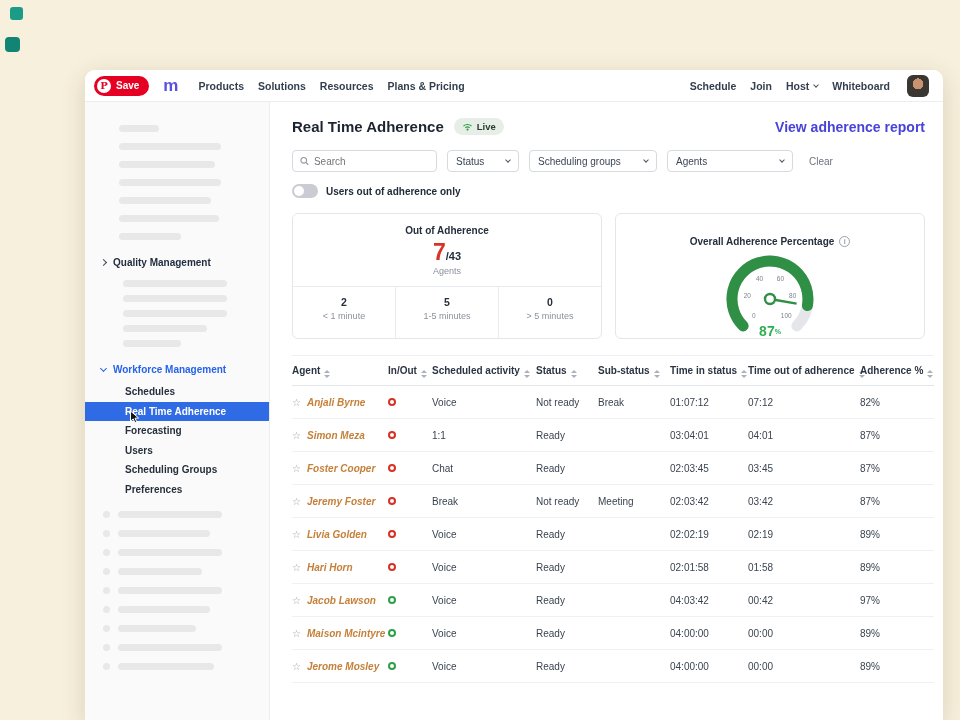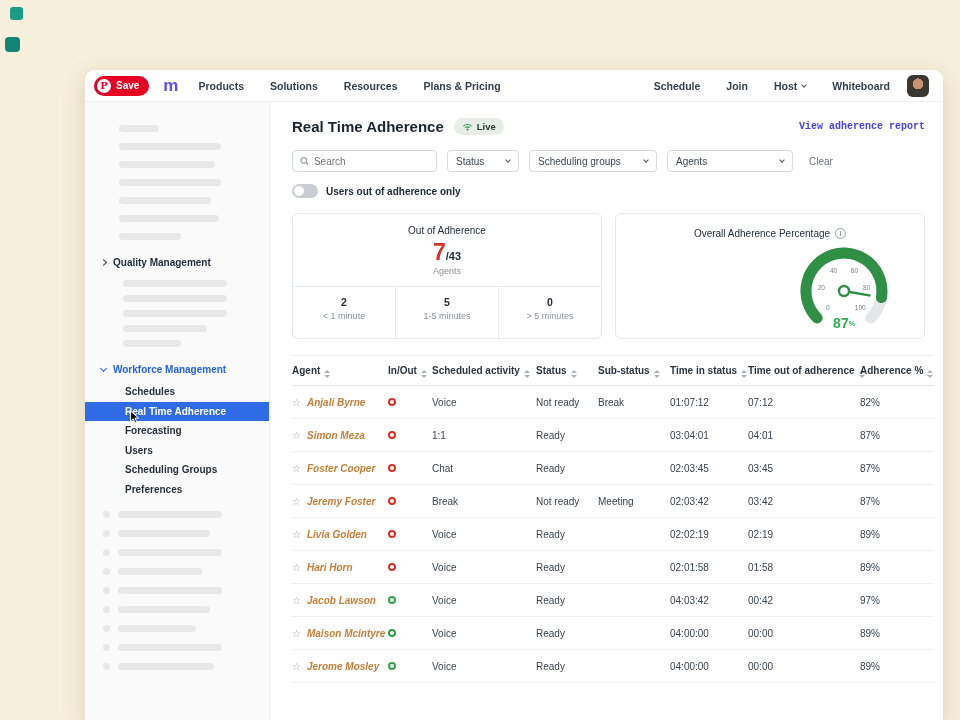--- a/index.html
+++ b/index.html
@@ -13,21 +13,21 @@
   .app-window { position:absolute; left:85px; top:70px; width:858px; height:650px;
     background:#fff; border-radius:10px 10px 0 0; box-shadow:0 6px 24px rgba(60,45,15,.16);
     overflow:hidden; display:flex; flex-direction:column; }
 
   
   .navbar { flex:0 0 auto; height:32px; border-bottom:1px solid #ebedf0; background:#fff;
     display:flex; align-items:center; justify-content:space-between; padding:0 14px 0 9px; }
   .nav-left, .nav-right { display:flex; align-items:center; }
   .nav-left { gap:14px; }
   .nav-right { gap:17px; }
-  .nav-menu { display:flex; gap:26px; }
+  .nav-menu { display:flex; gap:14px; }
   .nav-item { font-size:10.5px; color:#333f4e; font-weight:600; cursor:pointer; display:flex; align-items:center; gap:5px; }
   .pinterest-save { display:flex; align-items:center; gap:5px; background:#e60023; color:#fff;
     border:none; border-radius:12px; height:20px; padding:0 10px 0 3px; font-size:10px; font-weight:700;
     font-family:"Liberation Sans", sans-serif; cursor:pointer; }
   .pin-logo { width:14px; height:14px; background:#fff; color:#e60023; border-radius:50%;
     font-size:10px; font-weight:700; display:flex; align-items:center; justify-content:center;
     font-family:"DejaVu Serif", serif; }
   .logo { font-size:17px; font-weight:800; color:#5a50e0; line-height:1; margin-right:6px; }
   .avatar { width:22px; height:22px; border-radius:6px;
     background:radial-gradient(circle at 50% 40%, #c9936f 0 31%, #3a3632 32%); }
@@ -56,53 +56,53 @@
   .skel-bottom { margin-top:8px; }
   .skel-row { display:flex; align-items:center; gap:8px; padding-left:18px; margin-top:12px; }
   .skel.nub { width:7px; }
 
   
   .main { flex:1; padding:16px 18px 0 22px; overflow:hidden; }
   .page-head { display:flex; align-items:center; }
   .page-title { font-size:15px; font-weight:700; color:#1c2430; }
   .live-badge { margin-left:10px; background:#e7eee7; border-radius:10px; height:17px; padding:0 8px;
     display:flex; align-items:center; gap:4px; font-size:9.5px; font-weight:700; color:#2b3a2f; }
-  .report-link { margin-left:auto; font-size:10px; color:#4743d9; font-weight:600; cursor:pointer;font-family:Liberation Mono, monospace; }
+  .report-link { margin-left:auto; font-size:14px; color:#4743d9; font-weight:600; cursor:pointer; }
 
   .filters { display:flex; align-items:center; gap:10px; margin-top:15px; }
   .search-box { width:145px; height:22px; border:1px solid #d6d9de; border-radius:4px;
     display:flex; align-items:center; gap:5px; padding:0 7px; background:#fff; }
   .search-box input { border:none; outline:none; font-size:10px; width:100%; color:#374151; background:transparent;
     font-family:"Liberation Sans", sans-serif; }
   .select { height:22px; border:1px solid #d6d9de; border-radius:4px; display:flex; align-items:center;
     justify-content:space-between; padding:0 8px; font-size:10px; color:#3b4656; background:#fff; cursor:pointer; }
   .sel-status { width:72px; } .sel-groups { width:128px; } .sel-agents { width:126px; }
   .clear-link { font-size:10px; color:#6b7280; margin-left:6px; cursor:pointer; }
 
   .toggle-row { display:flex; align-items:center; gap:8px; margin-top:12px; }
   .toggle { width:26px; height:14px; border-radius:7px; background:#c9ccd2; position:relative; cursor:pointer; }
   .toggle .knob { position:absolute; left:2px; top:2px; width:10px; height:10px; border-radius:50%; background:#fff; }
   .toggle-label { font-size:10px; font-weight:600; color:#222c38; }
 
   .cards { display:flex; gap:13px; margin-top:15px; }
   .card { border:1px solid #e3e6ea; border-radius:6px; background:#fff; width:310px; height:126px; }
-  .card-title { font-size:10px; font-weight:400; color:#242e3c; }
+  .card-title { font-size:10px; font-weight:700; color:#242e3c; }
   .card-ooa { display:flex; flex-direction:column; }
   .card-ooa .top { flex:1; text-align:center; padding-top:11px; }
   .big-line { margin-top:3px; }
   .count-red { color:#d93228; font-size:23px; font-weight:700; }
   .count-total { font-size:11px; font-weight:700; color:#242e3c;margin-top:48px; }
   .agents-sub { font-size:9px; color:#8a929c; }
   .card-ooa .bottom { flex:0 0 52px; border-top:1px solid #e9ebee; display:flex; }
   .bucket { flex:1; text-align:center; padding-top:9px; }
   .bucket + .bucket { border-left:1px solid #e9ebee; }
   .bucket-val { font-size:10.5px; font-weight:700; color:#242e3c; }
   .bucket-label { font-size:9px; color:#8a929c; margin-top:3px; }
 
-  .card-gauge { text-align:right; padding-top:14px; }
+  .card-gauge { text-align:center; padding-top:22px; }
   .gauge-title-row { display:flex; align-items:center; justify-content:center; gap:5px; }
   .info-icon { width:11px; height:11px; border:1px solid #9aa1ab; border-radius:50%; color:#6b7280;
     font-size:7.5px; line-height:9px; display:inline-block; text-align:center; }
   .info-icon::before { content:"i"; }
   .gauge { margin-top:-4px; }
   #g-ticks text { font-size:6.5px; fill:#7b8490; text-anchor:middle; }
   #g-value { text-anchor:middle; fill:#2fae52; font-weight:bold; }
   .gnum { font-size:14px; } .gunit { font-size:7px; }
 
   .adh-table { width:100%; border-collapse:collapse; table-layout:fixed; margin-top:16px; font-size:10px; }

